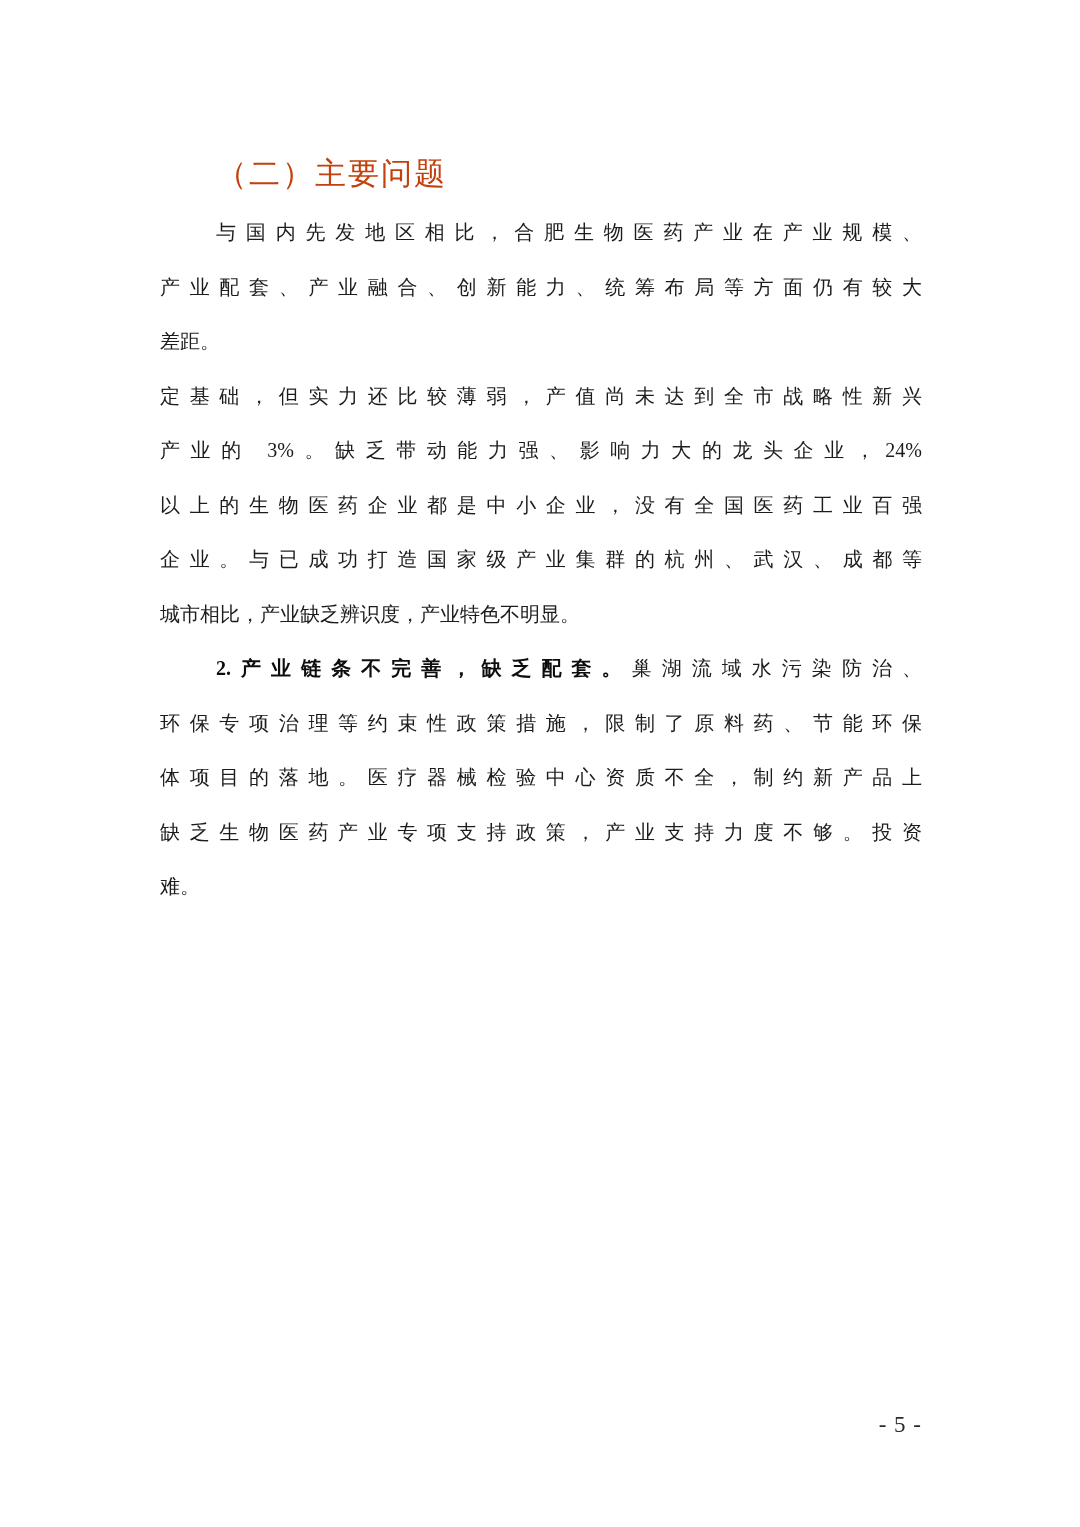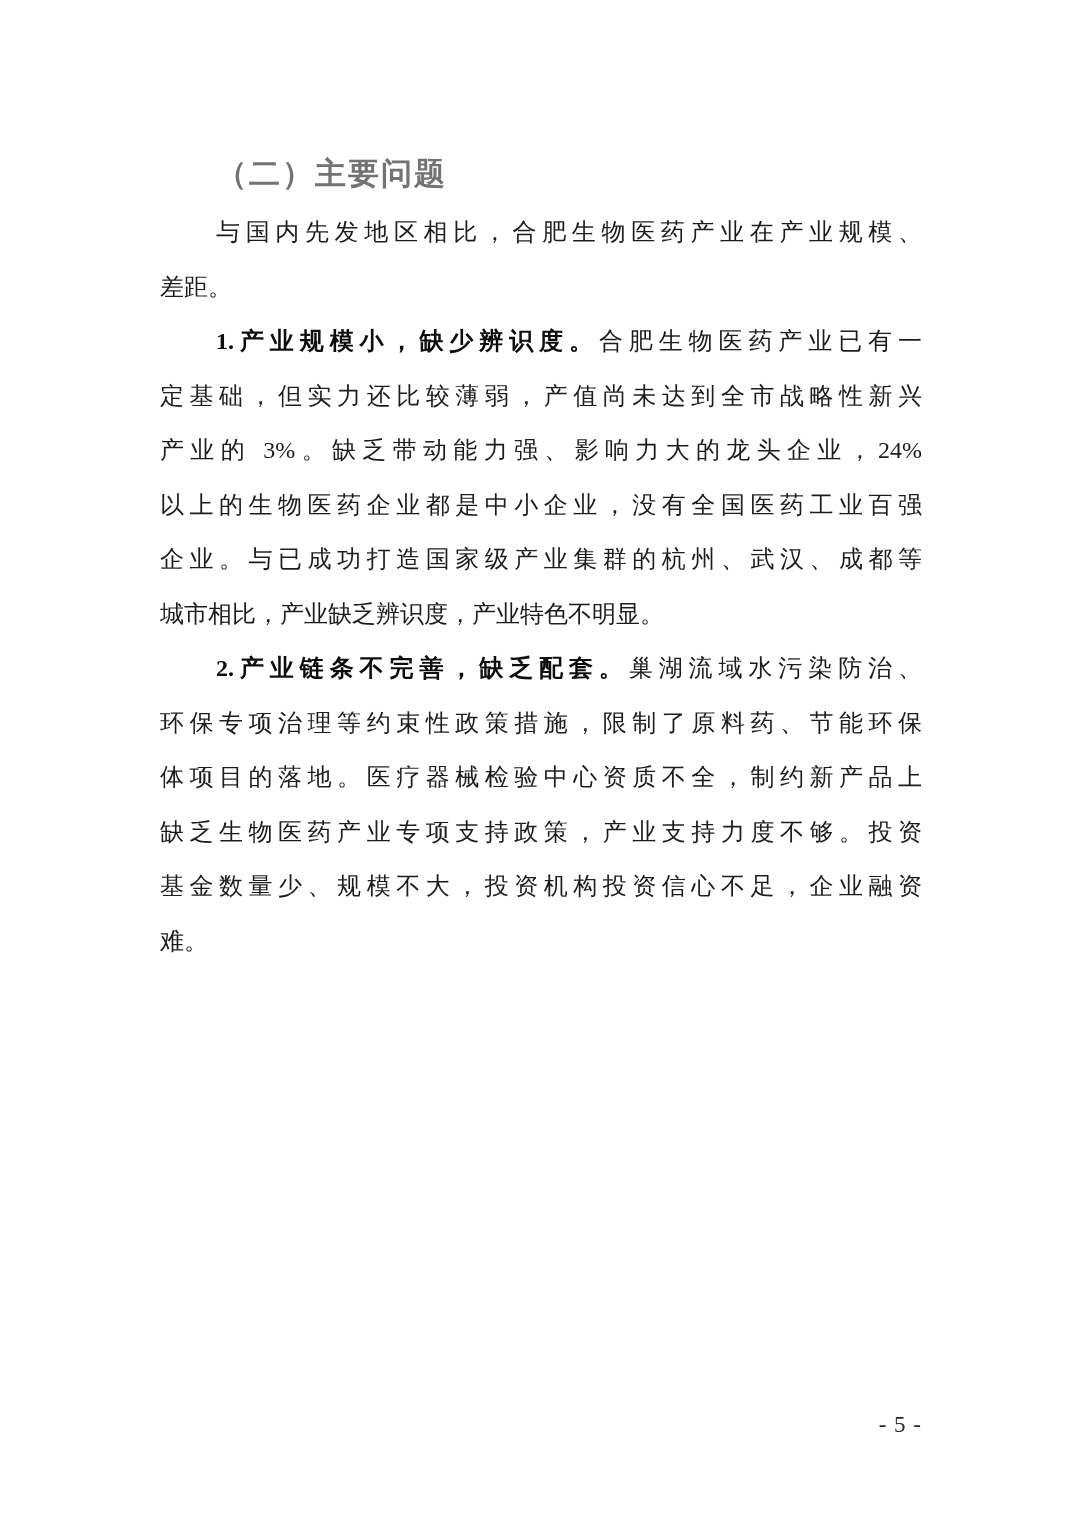--- a/index.html
+++ b/index.html
@@ -17,29 +17,29 @@
     color: #1c1c1c;
   }
   .content {
     position: absolute;
     left: 160px;
     top: 150px;
     width: 762px;
   }
   .heading {
     font-size: 31px;
-    font-weight: 700;
+    font-weight: 400;
     height: 55px;
     line-height: 48px;
     text-indent: 56px;
     letter-spacing: 2px;
-    color: #737373;
+    color: #c2410c;
   }
   .line {
-    font-size: 24px;
+    font-size: 20px;
     height: 54.5px;
     line-height: 54.5px;
     white-space: normal;
     color: #1c1c1c;
   }
   .line.justify {
     text-align: justify;
     text-align-last: justify;
   }
   .line.indent {
@@ -62,34 +62,33 @@
 </style>
 </head>
 <body>
 
 <div class="page">
   <div class="content">
     <div class="heading">（二）主要问题</div>
     <div>
         <div>
           <div class="line justify indent">与国内先发地区相比，合肥生物医药产业在产业规模、</div>
+          <div class="line justify">产业配套、产业融合、创新能力、统筹布局等方面仍有较大</div>
           <div class="line">差距。</div>
         </div>
         <div>
-          <div class="line justify indent"><b>1.产业规模小，缺少辨识度。</b>合肥生物医药产业已有一</div>
           <div class="line justify">定基础，但实力还比较薄弱，产值尚未达到全市战略性新兴</div>
           <div class="line justify">产业的 3%。缺乏带动能力强、影响力大的龙头企业，24%</div>
           <div class="line justify">以上的生物医药企业都是中小企业，没有全国医药工业百强</div>
           <div class="line justify">企业。与已成功打造国家级产业集群的杭州、武汉、成都等</div>
           <div class="line">城市相比，产业缺乏辨识度，产业特色不明显。</div>
         </div>
         <div>
           <div class="line justify indent"><b>2.产业链条不完善，缺乏配套。</b>巢湖流域水污染防治、</div>
           <div class="line justify">环保专项治理等约束性政策措施，限制了原料药、节能环保</div>
           <div class="line justify">体项目的落地。医疗器械检验中心资质不全，制约新产品上</div>
           <div class="line justify">缺乏生物医药产业专项支持政策，产业支持力度不够。投资</div>
-          <div class="line justify">基金数量少、规模不大，投资机构投资信心不足，企业融资</div>
           <div class="line">难。</div>
         </div>
       </div>
   </div>
   <div class="pagenum">- 5 -</div>
 </div>
 
 </body></html>

